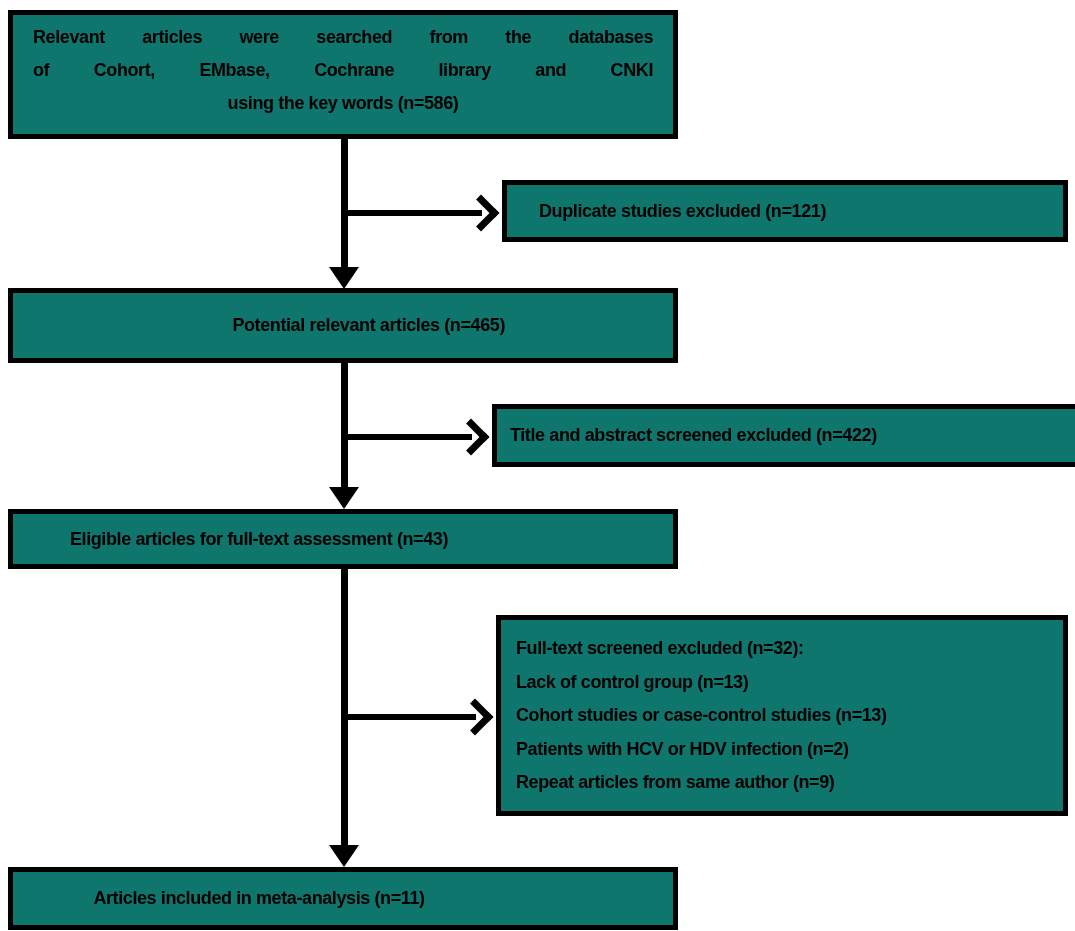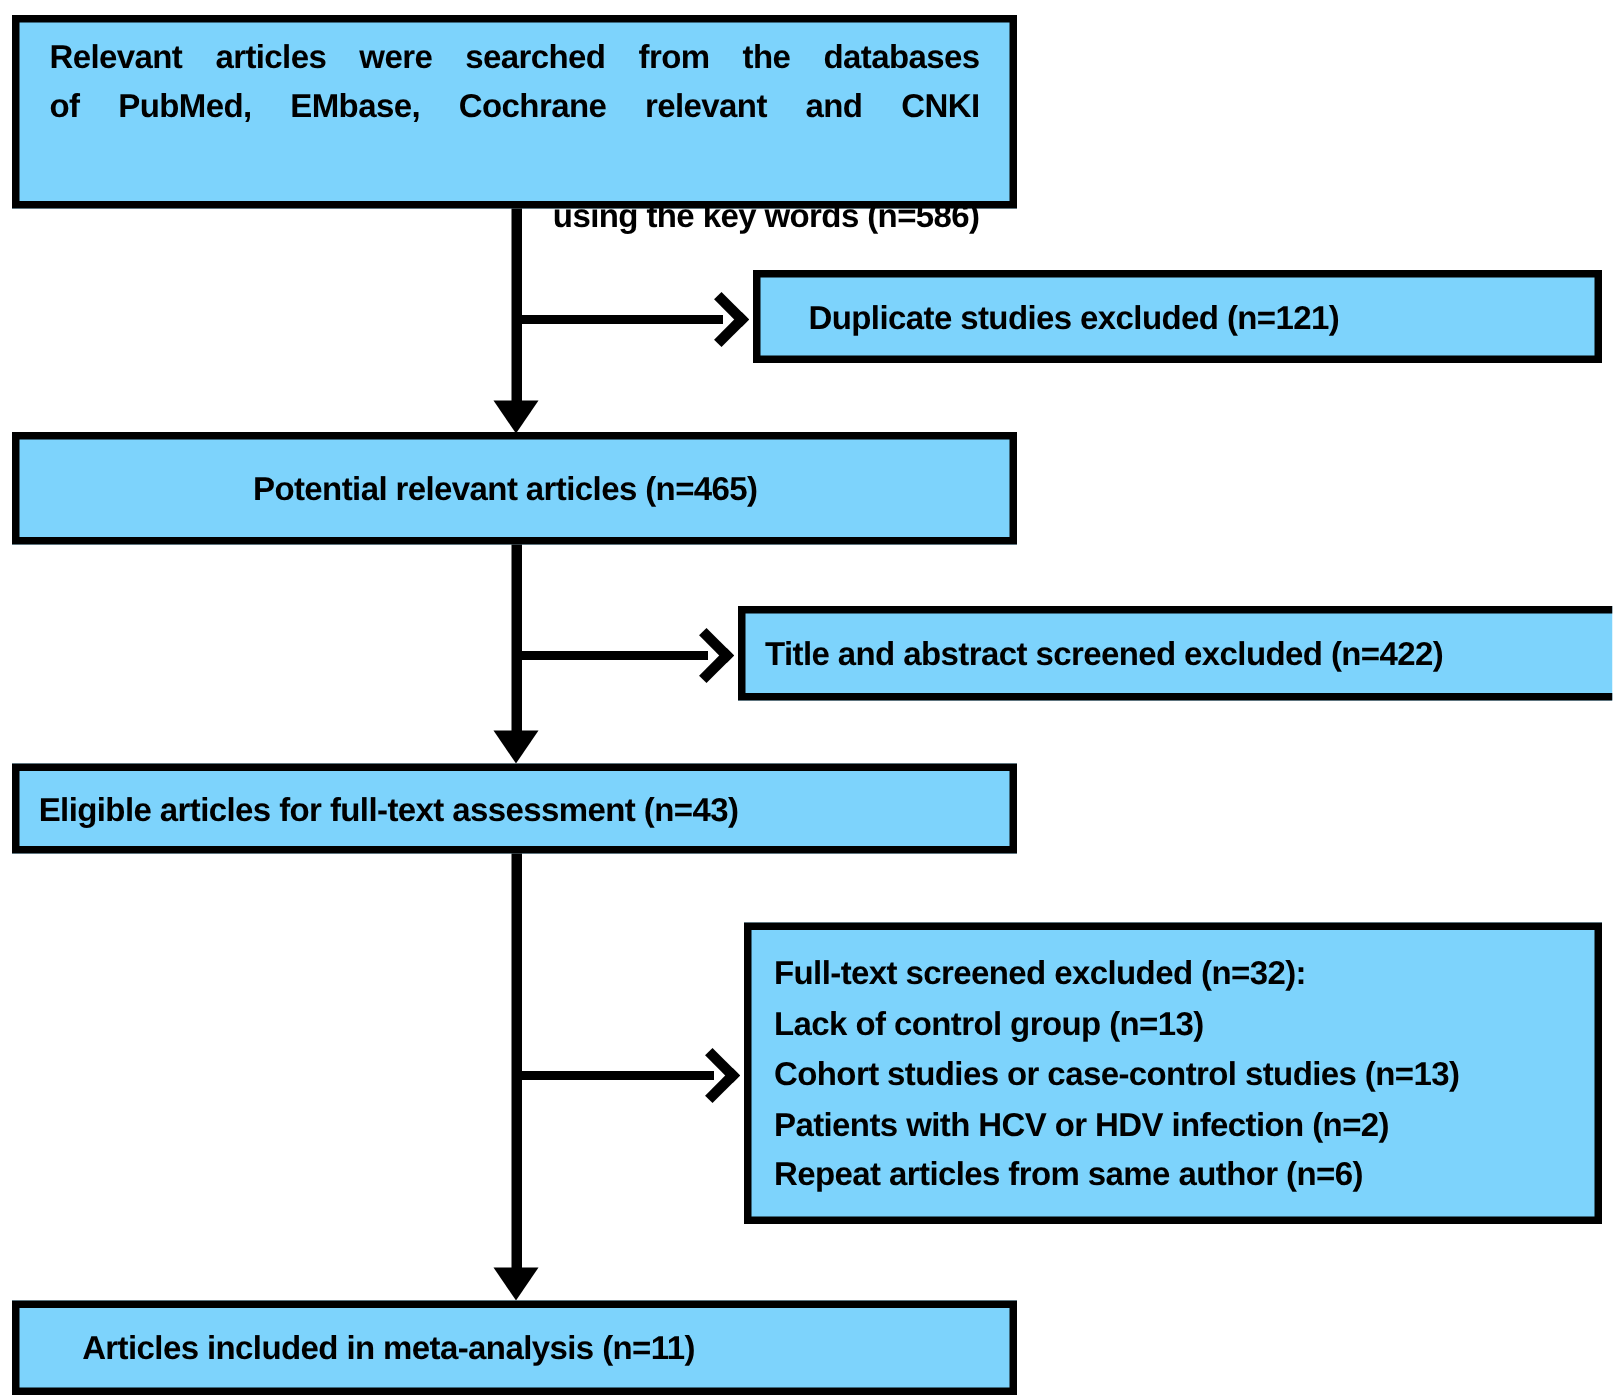--- a/index.html
+++ b/index.html
@@ -14,34 +14,34 @@
     background: #ffffff;
     font-family: "Liberation Sans", "DejaVu Sans", sans-serif;
     font-weight: 700;
     color: #000000;
     overflow: hidden;
   }
   .fbox {
     position: absolute;
     box-sizing: border-box;
     border: 5px solid #000000;
-    background: #7dd3fc;
-    font-size: 22px;
+    background: #0f766e;
+    font-size: 18px;
     letter-spacing: -0.4px;
     line-height: 33px;
   }
   .vcenter {
     display: flex;
     flex-direction: column;
     justify-content: center;
   }
   
   .box-search { left: 8px; top: 10px; width: 670px; height: 129px; padding: 6px 20px 0 20px; }
   .box-search .jline { text-align: justify; text-align-last: justify; }
-  .box-search .lline { text-align: right; margin-top: 40px; }
+  .box-search .lline { text-align: center; }
   
   .box-duplicate { left: 502px; top: 180px; width: 566px; height: 62px; padding-left: 32px; }
   
   .box-potential { left: 8px; top: 288px; width: 670px; height: 75px; padding-right: 168px; text-align: right; }
   
   .box-title-abstract { left: 492px; top: 404px; width: 636px; height: 63px; padding-left: 13px; }
   
   .box-eligible { left: 8px; top: 509px; width: 670px; height: 60px; padding-right: 168px; text-align: center; }
   
   .box-fulltext { left: 496px; top: 615px; width: 572px; height: 201px; padding: 12px 6px 11px 15px; line-height: 33.5px; }
@@ -92,21 +92,21 @@
   .c2 { left: 458px; top: 424px; }
   .c3 { left: 462px; top: 704px; }
 </style>
 </head>
 <body>
 
 <div class="canvas">
 
   <div class="fbox box-search">
     <div class="jline">Relevant articles were searched from the databases</div>
-    <div class="jline">of PubMed, EMbase, Cochrane relevant and CNKI</div>
+    <div class="jline">of Cohort, EMbase, Cochrane library and CNKI</div>
     <div class="lline">using the key words (n=586)</div>
   </div>
 
   <div class="vline v1"></div>
   <div class="tri-down t1"></div>
   <div class="hline h1"></div>
   <div class="chevron-right c1"></div>
 
   <div class="fbox box-duplicate vcenter">
     <div>Duplicate studies excluded (n=121)</div>
@@ -132,20 +132,20 @@
   <div class="vline v3"></div>
   <div class="tri-down t3"></div>
   <div class="hline h3"></div>
   <div class="chevron-right c3"></div>
 
   <div class="fbox box-fulltext">
     <div>Full-text screened excluded (n=32):</div>
     <div>Lack of control group (n=13)</div>
     <div>Cohort studies or case-control studies (n=13)</div>
     <div>Patients with HCV or HDV infection (n=2)</div>
-    <div>Repeat articles from same author (n=6)</div>
+    <div>Repeat articles from same author (n=9)</div>
   </div>
 
   <div class="fbox box-included vcenter">
     <div>Articles included in meta-analysis (n=11)</div>
   </div>
 
 </div>
 
 </body></html>

